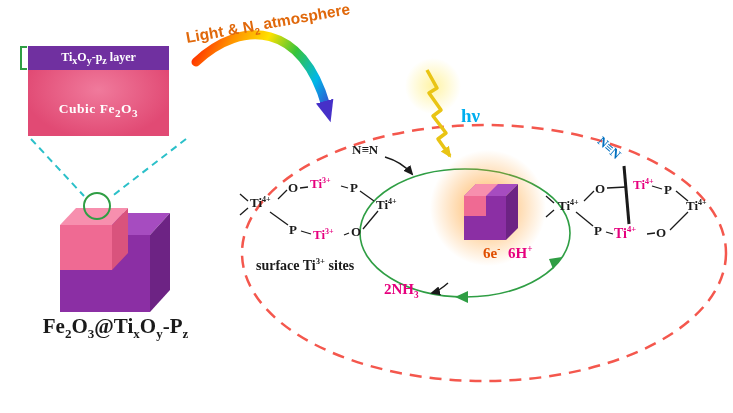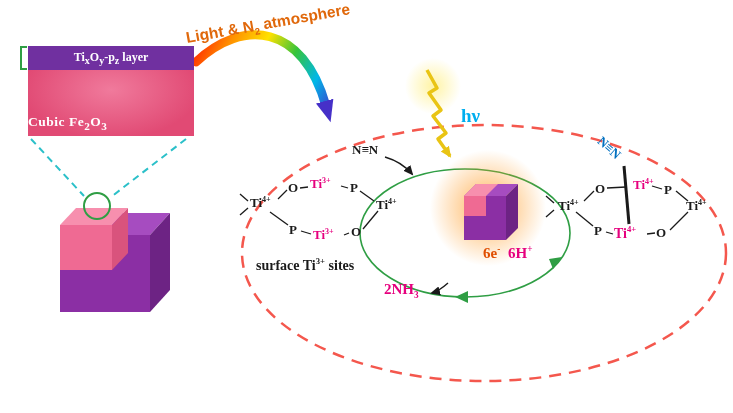--- a/index.html
+++ b/index.html
@@ -14,25 +14,25 @@
   body{margin:0;background:#ffffff}
   .canvas{position:relative;width:733px;height:413px;background:#fff;
           font-family:"Liberation Serif",serif;overflow:hidden}
   .overlay{position:absolute;left:0;top:0}
   .lbl{position:absolute;font-weight:bold;color:var(--ink);white-space:nowrap;line-height:1;z-index:2}
   .lbl sub,.lbl sup{font-size:0.62em;line-height:0}
   .cx{font-size:13px}
   .magenta{color:var(--magenta)}
   .orange{color:var(--electron-orange)}
 
-  .layer-box{position:absolute;left:28px;top:46px;width:166px;height:90px;z-index:2}
+  .layer-box{position:absolute;left:28px;top:46px;width:141px;height:90px;z-index:2}
   .layer-strip{height:24px;background:var(--layer-purple);display:flex;align-items:center;justify-content:center}
   .strip-text{color:#fff;font-size:12px;font-weight:bold}
   .bulk{height:66px;background:radial-gradient(ellipse at 50% 30%, #f07a9c, #e14a74 75%);
-        display:flex;align-items:flex-end;padding-bottom:4px}
+        display:flex;align-items:flex-end;justify-content:center;padding-bottom:17px}
   .bulk-text{color:#fff;font-size:13.5px;font-weight:bold;letter-spacing:.5px}
 
   .compound{left:8px;top:316px;width:215px;text-align:center;font-size:21px}
   .banner{left:186px;top:30px;font-size:15.5px;color:var(--orange-text);
           transform:rotate(-10deg);transform-origin:left center;
           font-family:"Liberation Sans",sans-serif}
   .hv{left:461px;top:106px;font-size:19px;color:var(--hv-cyan);}
   .n2l{left:352px;top:143px;font-size:13px}
   .surf{left:256px;top:259px;font-size:14px}
   .eh{left:483px;top:246px;font-size:15px}
@@ -145,20 +145,21 @@
 
   <div class="layer-box">
     <div class="layer-strip">
       <span class="strip-text">Ti<sub>x</sub>O<sub>y</sub>-p<sub>z</sub> layer</span>
     </div>
     <div class="bulk">
       <span class="bulk-text">Cubic Fe<sub>2</sub>O<sub>3</sub></span>
     </div>
   </div>
 
+  <div class="lbl compound">Fe<sub>2</sub>O<sub>3</sub>@Ti<sub>x</sub>O<sub>y</sub>-P<sub>z</sub></div>
   <div class="lbl banner">Light &amp; N<sub>2</sub> atmosphere</div>
   <div class="lbl hv">hν</div>
   <div class="lbl n2l">N≡N</div>
   <div class="lbl surf">surface Ti<sup>3+</sup> sites</div>
   <div class="lbl eh">
     <span class="orange">6e<sup>-</sup></span>
     <span class="magenta">6H<sup>+</sup></span>
   </div>
   <div class="lbl nh3 magenta">2NH<sub>3</sub></div>
 

